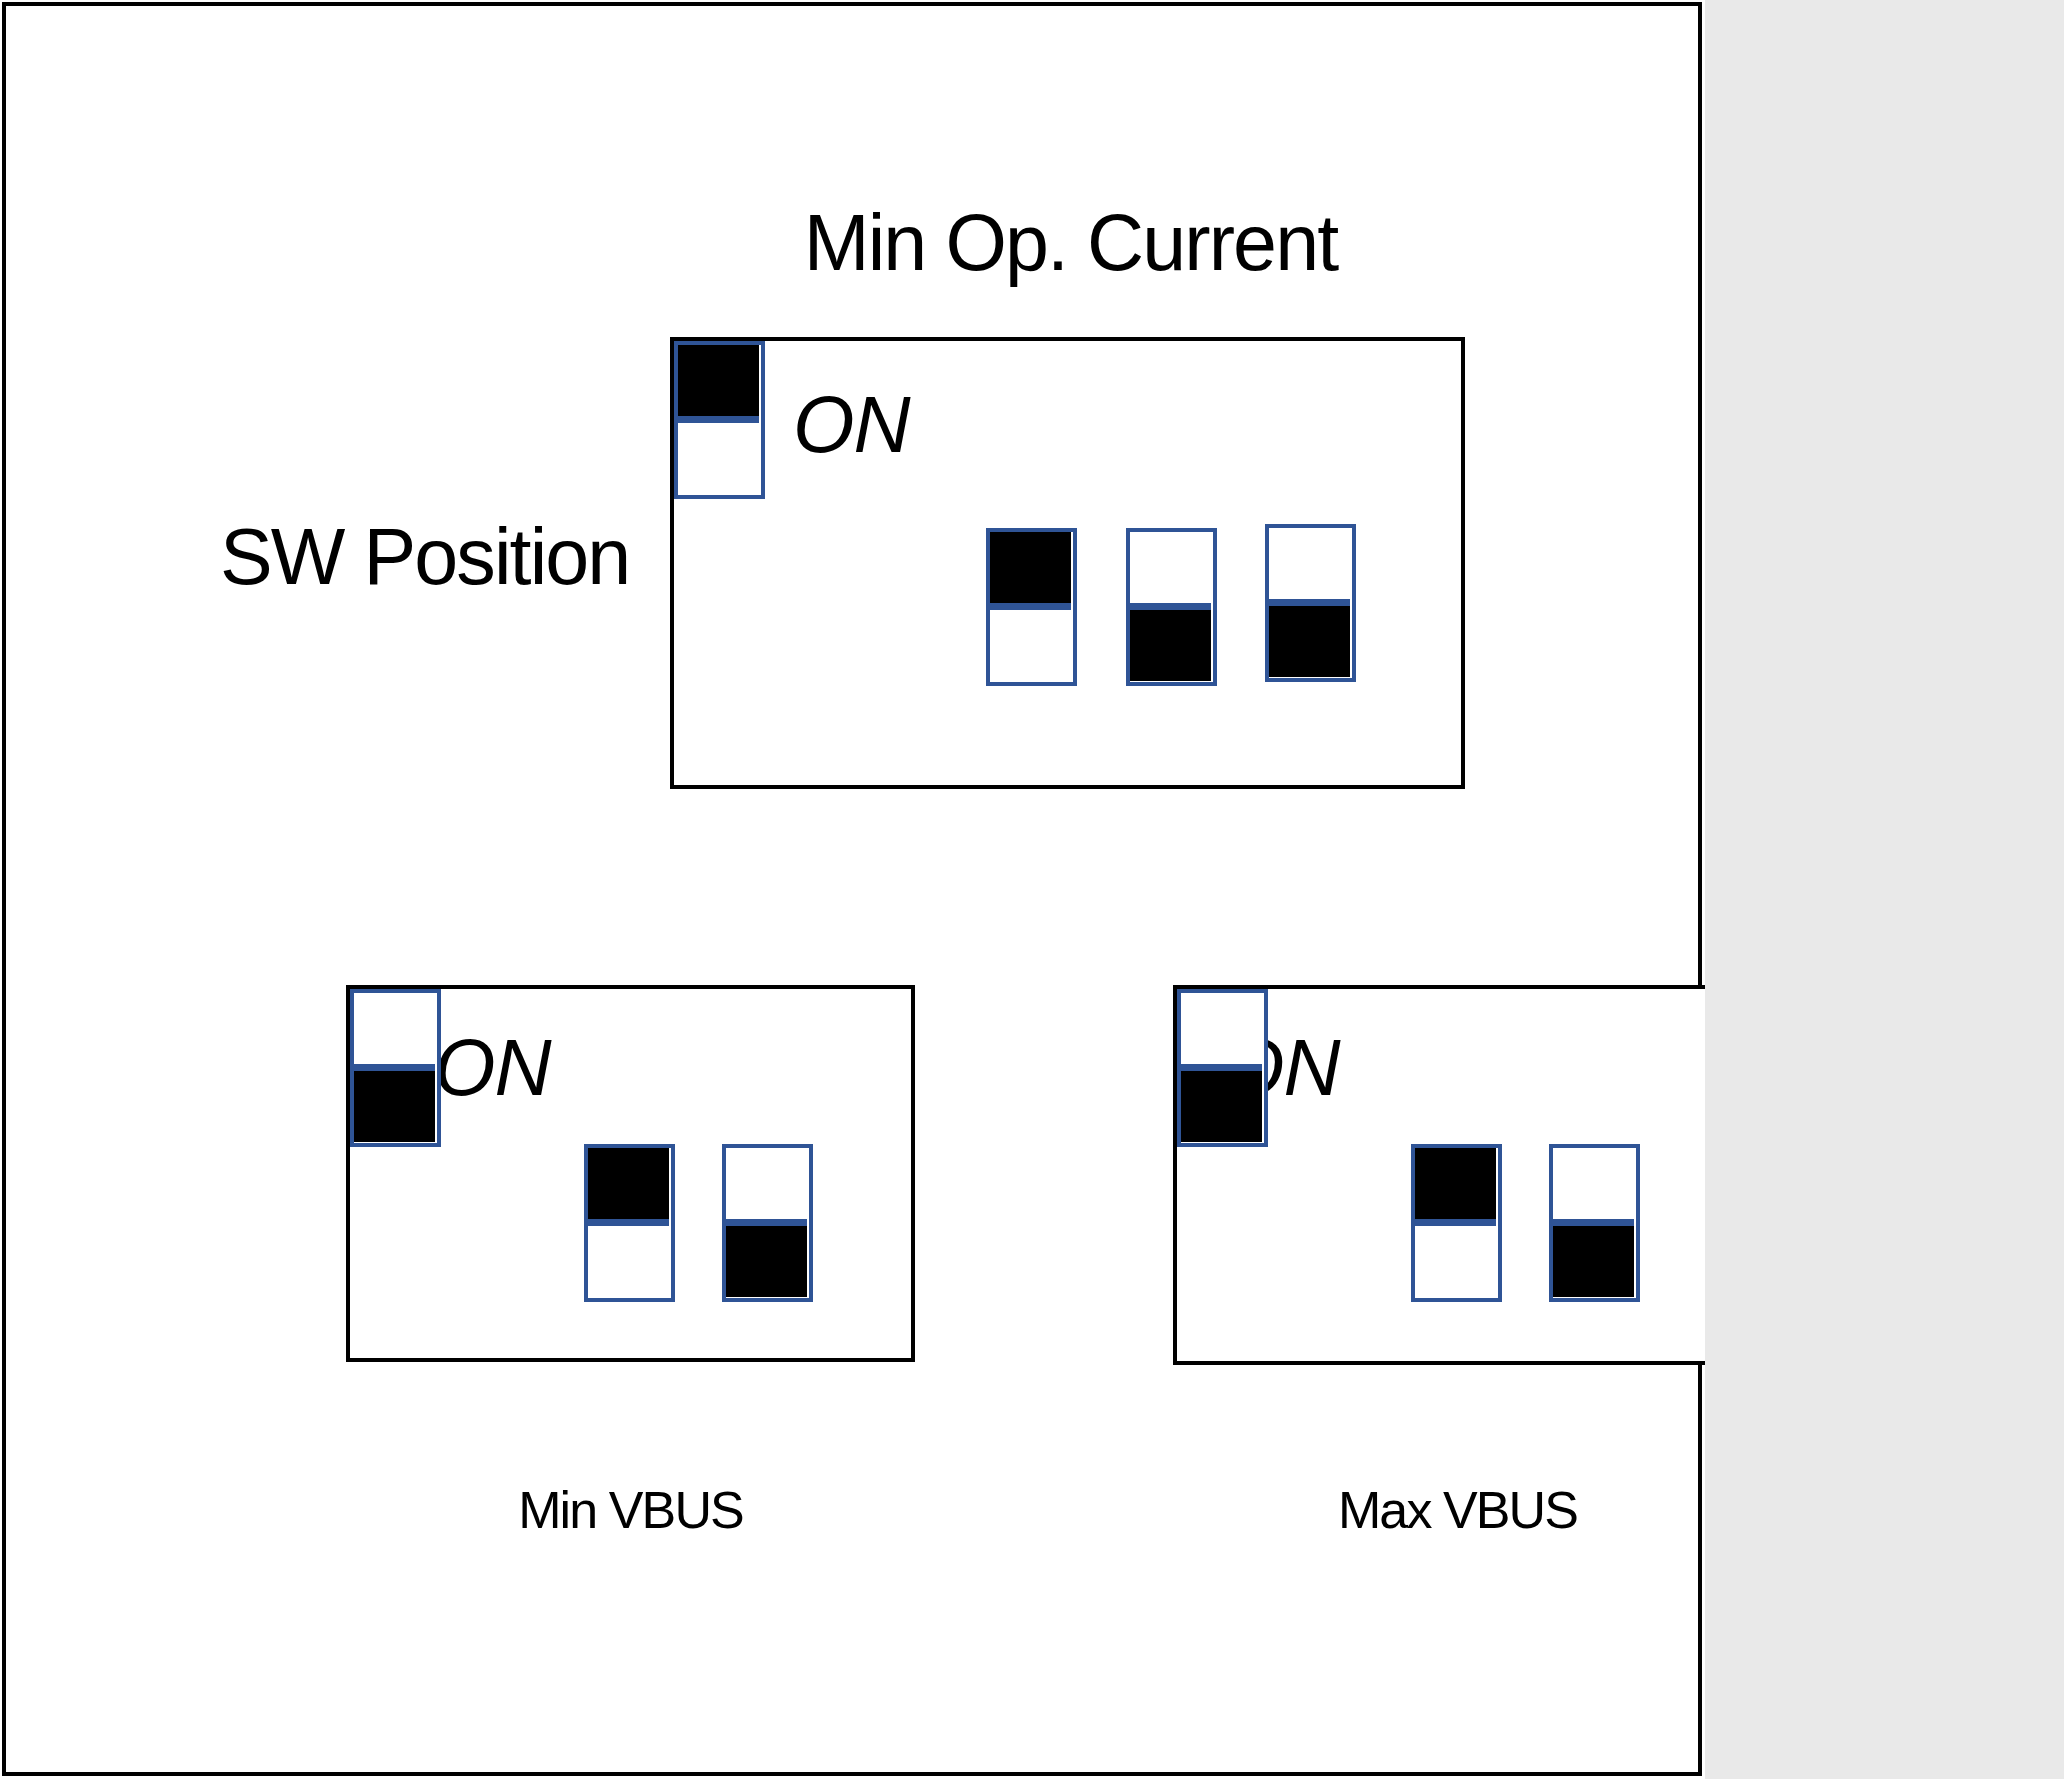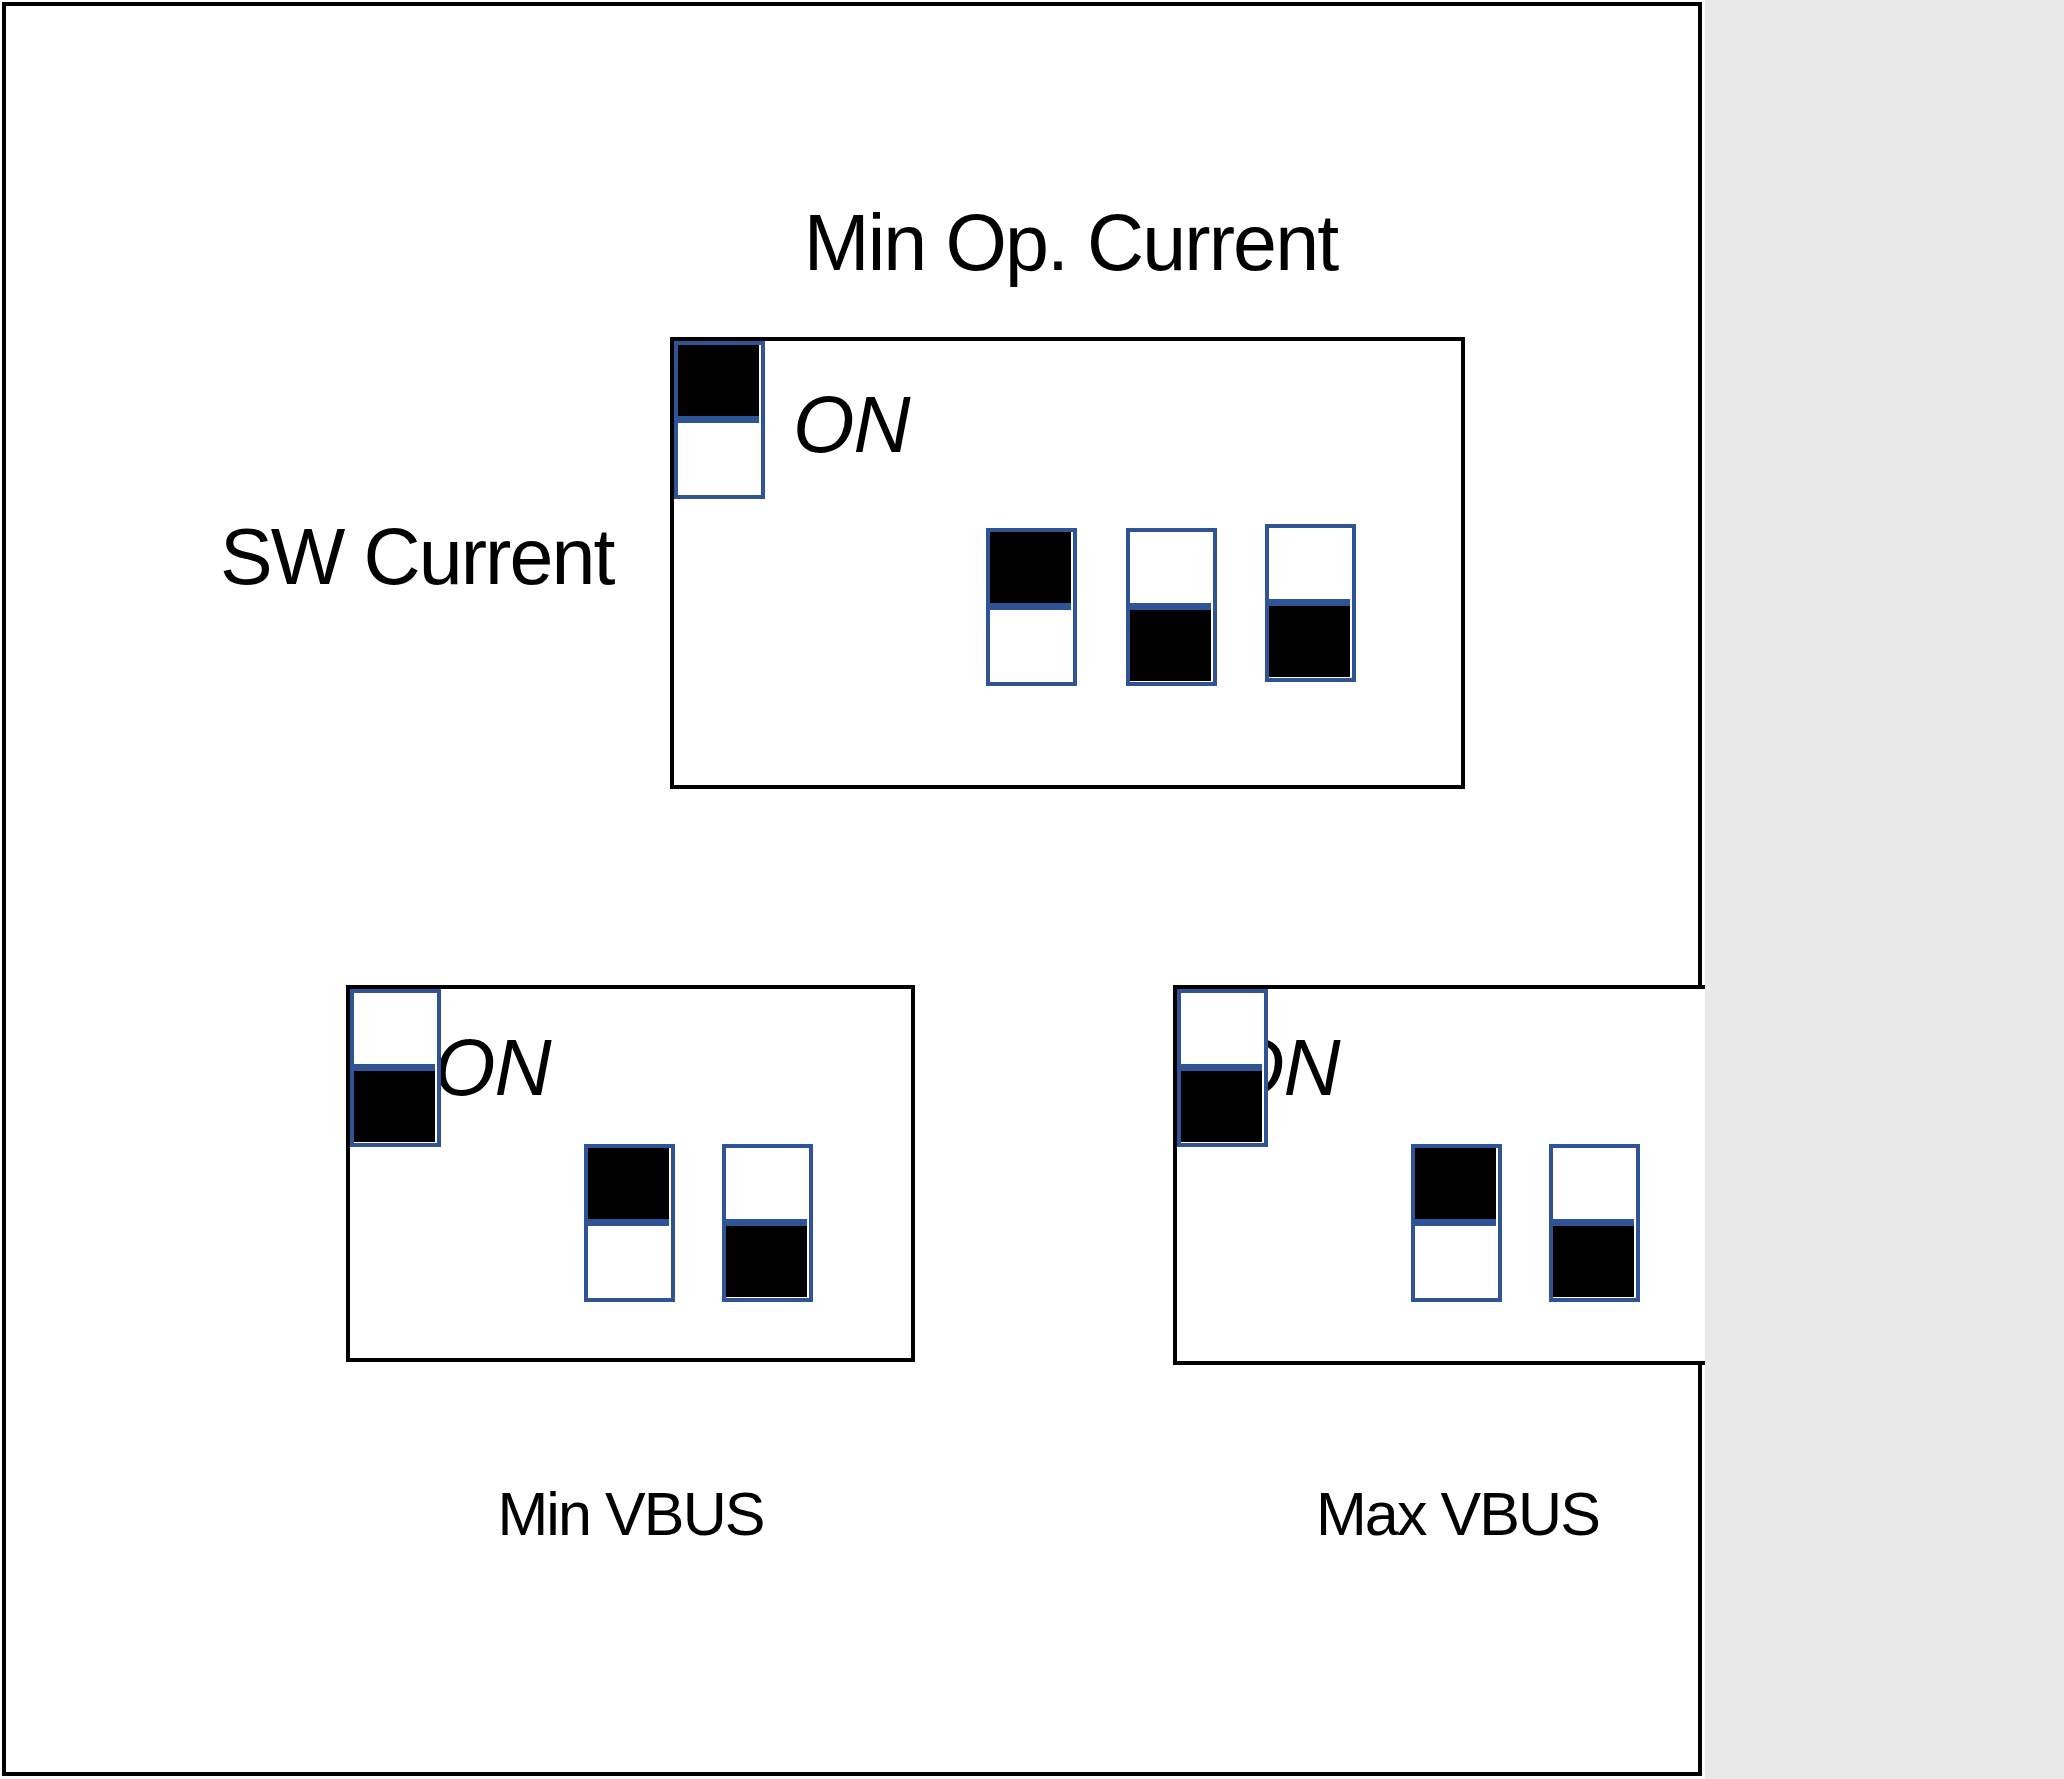--- a/index.html
+++ b/index.html
@@ -74,35 +74,35 @@
   .box-top .dip-switch:nth-of-type(4){left:591px;top:183px;}
   
   .box-min .dip-switch:nth-of-type(1),
   .box-max .dip-switch:nth-of-type(1){left:96px;top:155px;}
   .box-min .dip-switch:nth-of-type(2),
   .box-max .dip-switch:nth-of-type(2){left:234px;top:155px;}
   .box-min .dip-switch:nth-of-type(3),
   .box-max .dip-switch:nth-of-type(3){left:372px;top:155px;}
   .bottom-caption{
     position:absolute;top:1484px;
-    font-size:61px;line-height:1;letter-spacing:-1.9px;
+    font-size:52px;line-height:1;letter-spacing:-1.9px;
     text-align:center;white-space:nowrap;
   }
   .caption-min{left:346px;width:569px;}
   .caption-max{left:1173px;width:569px;}
 </style>
 </head>
 <body>
 
 <div class="canvas">
   <div class="frame"></div>
 
   <div class="big-text title">Min Op. Current</div>
 
-  <div class="big-text side-label">SW Current</div>
+  <div class="big-text side-label">SW Position</div>
 
   <div class="dip-box box-top">
     <div class="on-label">ON</div>
     <div class="dip-switch up">
       <div class="half top"></div>
       <div class="divider"></div>
       <div class="half bottom"></div>
     </div>
     <div class="dip-switch down">
       <div class="half top"></div>

